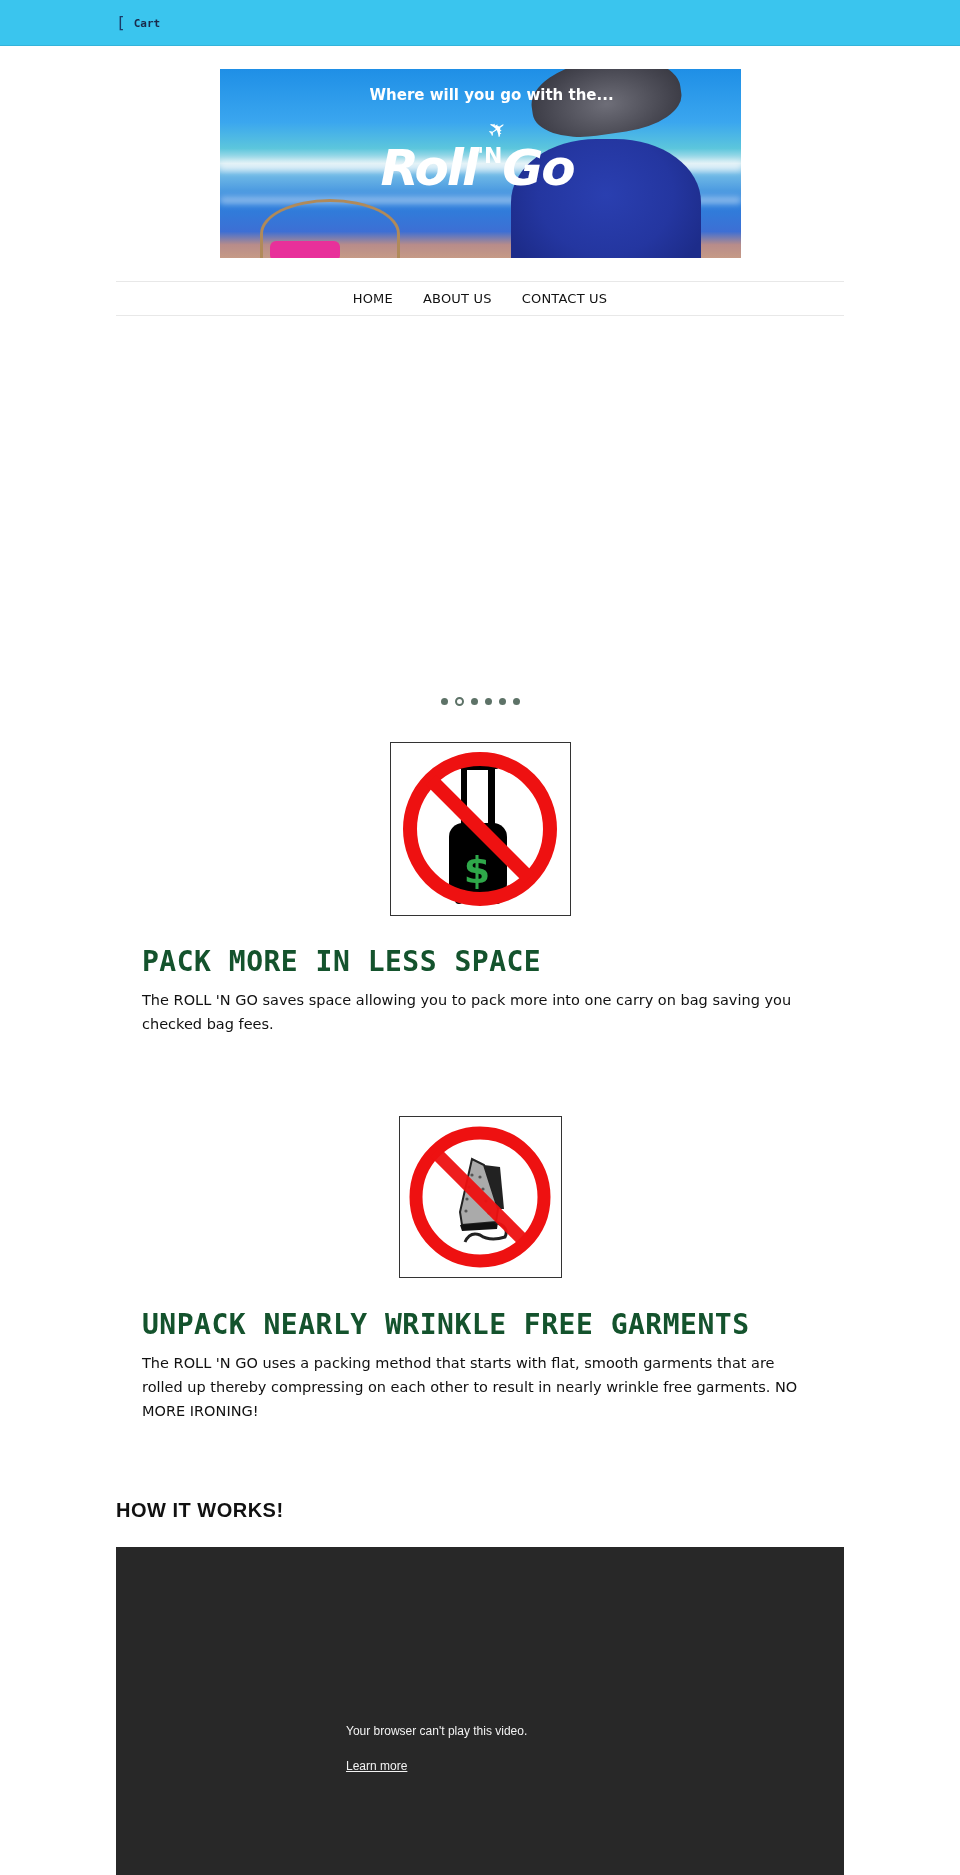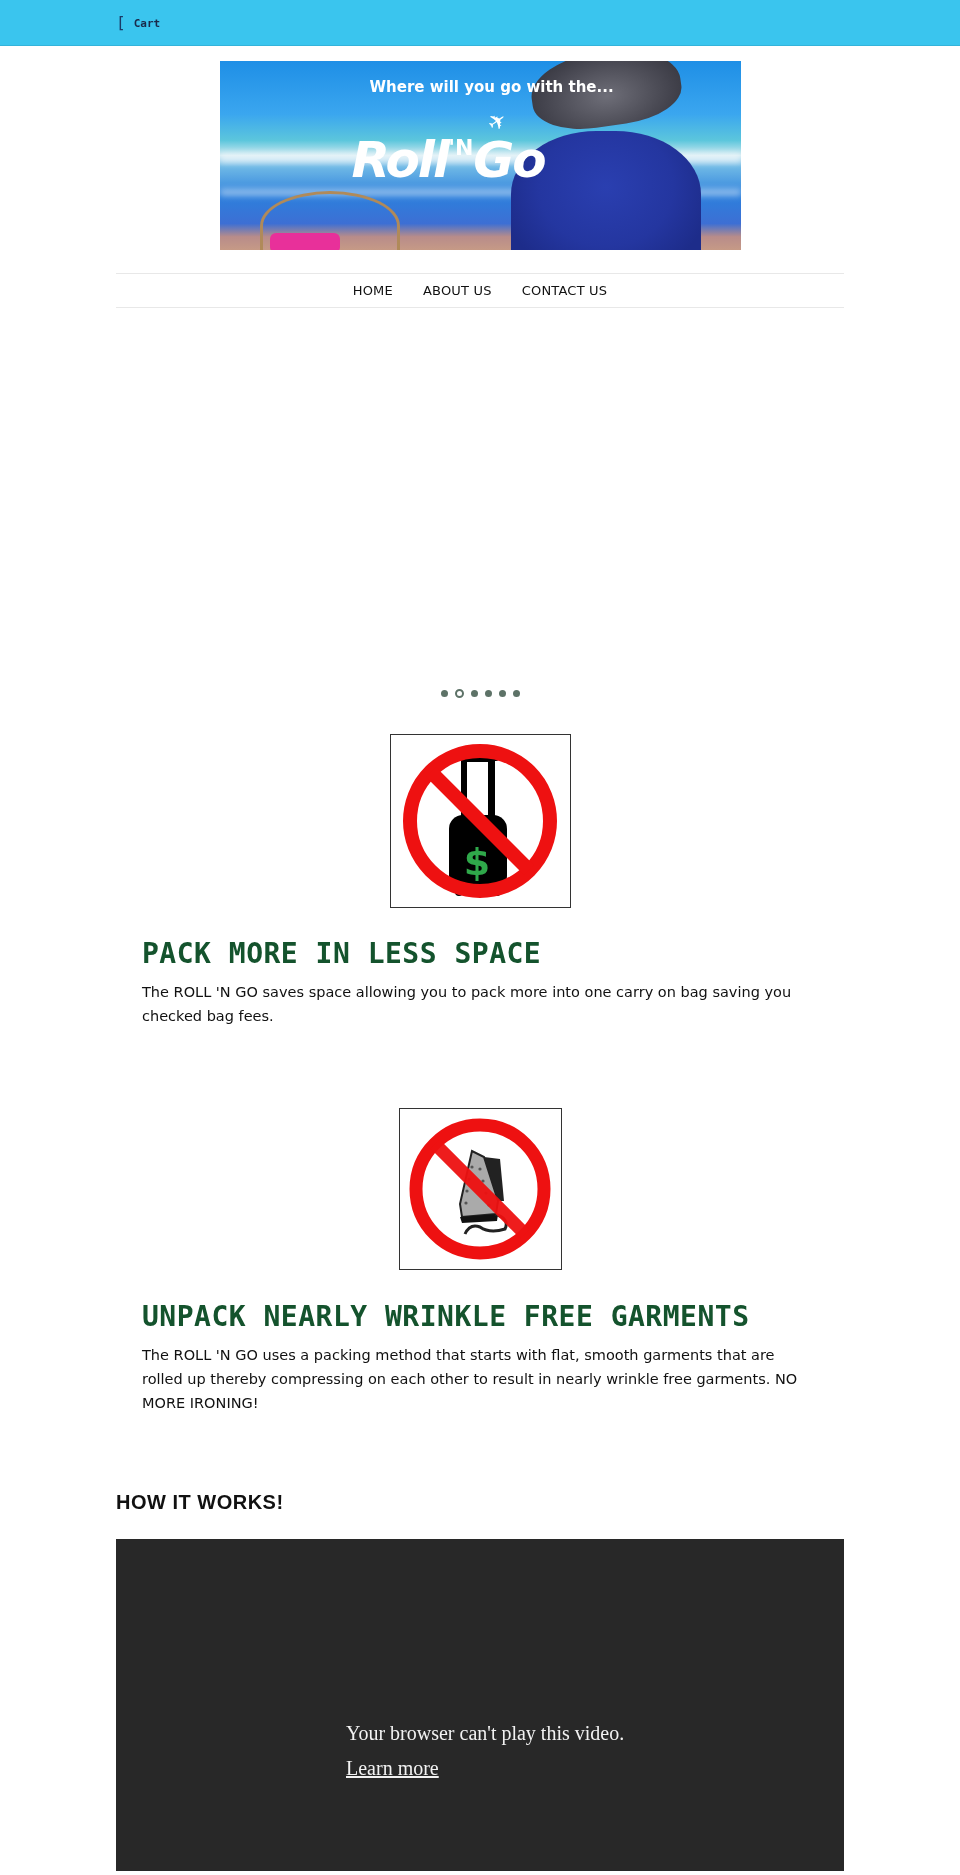--- a/index.html
+++ b/index.html
@@ -5,51 +5,51 @@
   * { box-sizing: border-box; margin: 0; padding: 0; }
   html, body { width: 960px; background: #ffffff; }
   body { font-family: "DejaVu Sans", sans-serif; color: #111; }
 
   .topbar { background: #3ac5ee; height: 46px; width: 960px; border-bottom: 1px solid #34b3da; }
   .topbar-inner { width: 728px; margin: 0 auto; height: 46px; display: flex; justify-content: space-between; align-items: center; }
   .tagline { font-family: "DejaVu Sans Mono", monospace; font-weight: bold; font-size: 10.5px; line-height: 17px; color: #1a1a1a; width: 250px; }
   .cart { display: flex; align-items: center; gap: 8px; font-family: "DejaVu Sans Mono", monospace; font-weight: bold; font-size: 11px; color: #1a2a4a; }
   .cart-icon { font-size: 16px; font-weight: normal; color: #1a3a66; line-height: 1; }
 
-  .banner-wrap { width: 960px; padding-top: 15px; display: flex; justify-content: center; }
+  .banner-wrap { width: 960px; padding-top: 23px; display: flex; justify-content: center; }
   .banner { width: 521px; height: 189px; position: relative; overflow: hidden;
     background: linear-gradient(180deg, #1f8fe6 0%, #3aa6ef 28%, #5cc6dc 42%, #cfe9f2 50%, #6fb9e6 56%, #2d7fdc 72%, #3d6fd4 86%, #b88c8a 93%, #c69a86 100%); }
   .banner .sea-foam { position: absolute; left: 0; top: 92px; width: 100%; height: 10px; background: rgba(255,255,255,0.55); filter: blur(3px); }
   .banner .sea-foam2 { position: absolute; left: 0; top: 128px; width: 100%; height: 7px; background: rgba(255,255,255,0.45); filter: blur(3px); }
   .banner .woman { position: absolute; right: 40px; top: 70px; width: 190px; height: 140px; background: radial-gradient(ellipse at 50% 40%, #2a3fb0 0%, #2436a0 50%, #1d2c8a 80%); border-radius: 45% 45% 0 0; }
   .banner .hat { position: absolute; right: 60px; top: -10px; width: 150px; height: 75px; background: radial-gradient(ellipse at 50% 60%, #6e6e78 0%, #44444e 60%, #2b2b33 100%); border-radius: 50% 50% 40% 40%; transform: rotate(-8deg); }
   .banner .bag { position: absolute; left: 40px; top: 130px; width: 140px; height: 70px; border: 3px solid #b08a5a; border-radius: 50% 50% 0 0; border-bottom: none; }
   .banner .pink { position: absolute; left: 50px; top: 172px; width: 70px; height: 20px; background: #e8309a; border-radius: 6px; }
   .banner .caption { position: absolute; left: 150px; top: 17px; font-family: "DejaVu Sans", sans-serif; font-weight: bold; font-size: 15px; color: #ffffff; }
-  .banner .logo { position: absolute; left: 132px; top: 70px; font-family: "DejaVu Sans", sans-serif; font-weight: bold; font-style: italic; font-size: 50px; color: #ffffff; letter-spacing: -2px; }
+  .banner .logo { position: absolute; left: 161px; top: 70px; font-family: "DejaVu Sans", sans-serif; font-weight: bold; font-style: italic; font-size: 50px; color: #ffffff; letter-spacing: -2px; }
   .banner .logo-n { font-size: 22px; font-style: normal; vertical-align: 22px; letter-spacing: 0; }
   .banner .plane { position: absolute; left: 268px; top: 48px; font-size: 22px; color: #fff; transform: rotate(-35deg); }
 
   .nav { width: 728px; margin: 23px auto 0; border-top: 1px solid #e8e8e8; border-bottom: 1px solid #e8e8e8; height: 35px; display: flex; justify-content: center; align-items: center; gap: 30px; }
   .nav a { font-family: "DejaVu Sans", sans-serif; font-size: 13px; color: #111; text-decoration: none; letter-spacing: 0.2px; }
 
   .slider { width: 728px; margin: 0 auto; height: 390px; position: relative; }
   .dots { position: absolute; bottom: 0; left: 0; width: 100%; display: flex; justify-content: center; gap: 7px; align-items: center; }
   .dot { width: 7px; height: 7px; border-radius: 50%; background: #5d7267; }
   .dot.active { width: 9px; height: 9px; background: transparent; border: 2px solid #5d7267; }
 
   .feature { width: 728px; margin: 0 auto; }
   .feature-img { display: block; margin: 0 auto; border: 1px solid #333; background: #fff; position: relative; }
   .feature-text { padding: 0 26px; }
   .feature-title { font-family: "DejaVu Sans Mono", monospace; font-weight: bold; font-size: 28px; color: #14532d; letter-spacing: 0.5px; }
   .feature-body { font-family: "DejaVu Sans", sans-serif; font-size: 14.5px; line-height: 24px; color: #111; margin-top: 10px; }
 
   .how-title { width: 728px; margin: 0 auto; font-family: Liberation Sans, sans-serif; font-weight: bold; font-size: 20px; letter-spacing: 0.5px; }
   .video { width: 728px; margin: 0 auto; background: #282828; height: 332px; position: relative; }
-  .video-msg { position: absolute; left: 230px; top: 185px; font-family: Liberation Serif, serif; font-size: 20px; color: #f2f2f2; line-height: 19px; }
+  .video-msg { position: absolute; left: 230px; top: 175px; font-family: Liberation Sans, sans-serif; font-size: 12px; color: #f2f2f2; line-height: 19px; }
   .video-msg a { color: #f2f2f2; text-decoration: underline; display: block; margin-top: 16px; }
 </style>
 </head>
 <body>
 
 <div class="topbar">
   <div class="topbar-inner">
     <a class="cart">
       <span class="cart-icon">[</span>
       <span>Cart</span>

